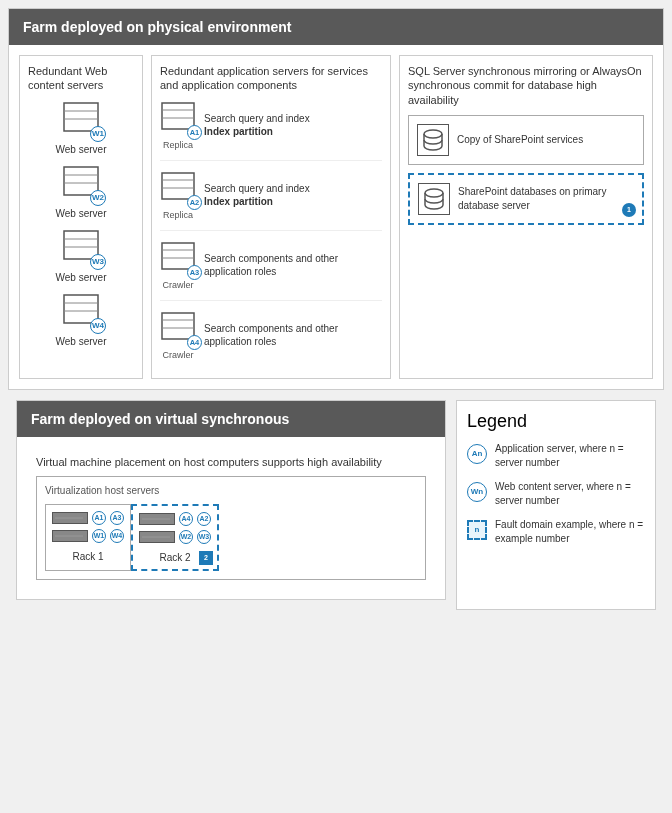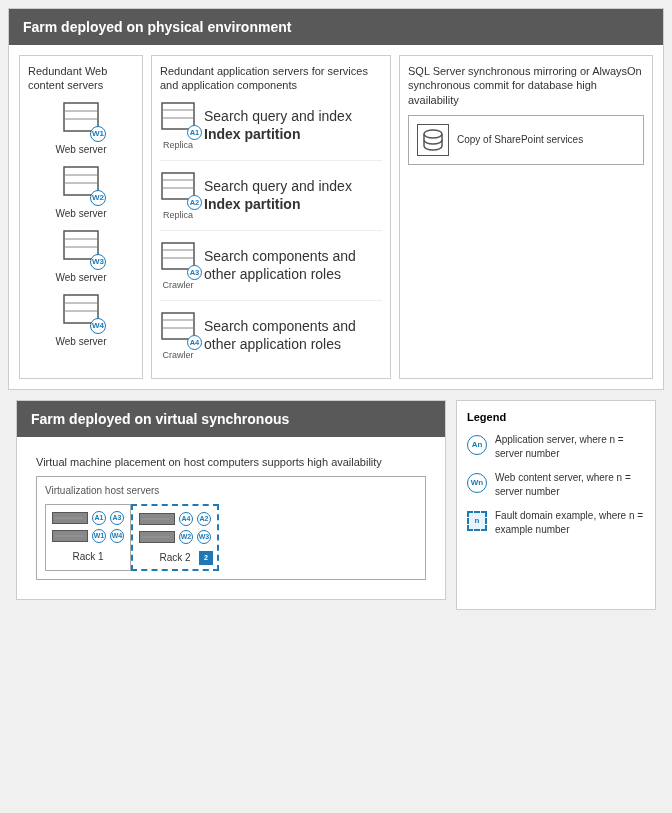--- a/index.html
+++ b/index.html
@@ -23,21 +23,21 @@
     .server-icon { position: relative; display: inline-block; }
     .server-badge { position: absolute; bottom: -6px; right: -6px; width: 16px; height: 16px; border-radius: 50%; background: #fff; border: 1.5px solid #1e7ab7; color: #1e7ab7; font-size: 8px; font-weight: 700; display: flex; align-items: center; justify-content: center; }
     .server-label { font-size: 10px; color: #333; margin-top: 8px; }
 
     
     .app-server-item { display: flex; align-items: center; gap: 8px; margin-bottom: 10px; padding-bottom: 10px; border-bottom: 1px solid #eee; }
     .app-server-item:last-child { border-bottom: none; margin-bottom: 0; }
     .app-server-icon { position: relative; flex-shrink: 0; }
     .app-badge { position: absolute; bottom: -6px; right: -6px; width: 15px; height: 15px; border-radius: 50%; background: #fff; border: 1.5px solid #1e7ab7; color: #1e7ab7; font-size: 7.5px; font-weight: 700; display: flex; align-items: center; justify-content: center; }
     .app-server-label { font-size: 9px; color: #555; text-align: center; margin-top: 6px; }
-    .app-text { font-size: 14px; color: #333; line-height: 1.3; }
+    .app-text { font-size: 10px; color: #333; line-height: 1.3; }
     .app-text strong { font-weight: 700; }
 
     
     .sql-header { font-size: 11px; color: #333; margin-bottom: 8px; line-height: 1.3; }
     .sql-copy-box { border: 1px solid #aaa; padding: 8px; margin-bottom: 8px; display: flex; align-items: center; gap: 8px; }
     .sql-primary-box { border: 2px dashed #1e7ab7; padding: 8px; display: flex; align-items: center; gap: 8px; position: relative; }
     .db-icon { width: 32px; height: 32px; border: 1.5px solid #555; background: #fff; display: flex; align-items: center; justify-content: center; font-size: 16px; flex-shrink: 0; }
     .db-badge { position: absolute; bottom: 6px; right: 6px; width: 14px; height: 14px; border-radius: 50%; background: #1e7ab7; color: #fff; font-size: 7px; font-weight: 700; display: flex; align-items: center; justify-content: center; }
     .sql-text { font-size: 10px; color: #333; line-height: 1.4; }
 
@@ -54,21 +54,21 @@
     .rack-box { border: 1px solid #aaa; padding: 6px; display: flex; flex-direction: column; align-items: center; }
     .rack-box.dashed { border: 2px dashed #1e7ab7; position: relative; }
     .rack-servers { display: flex; flex-direction: column; gap: 4px; margin-bottom: 4px; }
     .rack-server-row { display: flex; align-items: center; gap: 4px; }
     .mini-badge { width: 14px; height: 14px; border-radius: 50%; background: #fff; border: 1.5px solid #1e7ab7; color: #1e7ab7; font-size: 7px; font-weight: 700; display: flex; align-items: center; justify-content: center; }
     .rack-label { font-size: 10px; color: #333; margin-top: 4px; }
     .rack-num-badge { position: absolute; bottom: 4px; right: 4px; width: 14px; height: 14px; background: #1e7ab7; color: #fff; font-size: 7px; font-weight: 700; display: flex; align-items: center; justify-content: center; }
 
     
     .legend-box { width: 200px; flex-shrink: 0; border: 1px solid #ccc; background: #fff; padding: 10px; }
-    .legend-title { font-size: 11px; font-weight: 700; margin-bottom: 10px; }
+    .legend-title { font-size: 18px; font-weight: 400; margin-bottom: 10px; }
     .legend-item { display: flex; align-items: flex-start; gap: 8px; margin-bottom: 10px; }
     .legend-icon { flex-shrink: 0; margin-top: 2px; }
     .legend-text { font-size: 10px; color: #333; line-height: 1.4; }
 
     
     .svr-rect { fill: none; stroke: #555; stroke-width: 1.5; }
     .svr-line { stroke: #888; stroke-width: 1; }
 
     
     .legend-circle { width: 20px; height: 20px; border-radius: 50%; border: 1.5px solid #1e7ab7; display: flex; align-items: center; justify-content: center; font-size: 8px; font-weight: 700; color: #1e7ab7; background: #fff; }
@@ -209,20 +209,31 @@
         <div class="sql-header">SQL Server synchronous mirroring or AlwaysOn synchronous commit for database high availability</div>
         <div class="sql-copy-box">
           <div class="db-icon">
             <svg width="24" height="24" viewBox="0 0 24 24">
                 <ellipse cx="12" cy="6" rx="9" ry="4" fill="none" stroke="#555" stroke-width="1.5"></ellipse>
                 <path d="M3 6v6c0 2.2 4 4 9 4s9-1.8 9-4V6" fill="none" stroke="#555" stroke-width="1.5"></path>
                 <path d="M3 12v6c0 2.2 4 4 9 4s9-1.8 9-4v-6" fill="none" stroke="#555" stroke-width="1.5"></path>
               </svg>
           </div>
           <div class="sql-text">Copy of SharePoint services</div>
+        </div>
+        <div class="sql-primary-box">
+          <div class="db-icon">
+            <svg width="24" height="24" viewBox="0 0 24 24">
+                <ellipse cx="12" cy="6" rx="9" ry="4" fill="none" stroke="#555" stroke-width="1.5"></ellipse>
+                <path d="M3 6v6c0 2.2 4 4 9 4s9-1.8 9-4V6" fill="none" stroke="#555" stroke-width="1.5"></path>
+                <path d="M3 12v6c0 2.2 4 4 9 4s9-1.8 9-4v-6" fill="none" stroke="#555" stroke-width="1.5"></path>
+              </svg>
+          </div>
+          <div class="sql-text">SharePoint databases on primary database server</div>
+          <div class="db-badge">1</div>
         </div>
       </div>
 
     </div>
   </div>
 
   <div class="bottom-row">
 
     <div class="virtual-farm farm-section">
       <div class="farm-header">Farm deployed on virtual synchronous</div>

